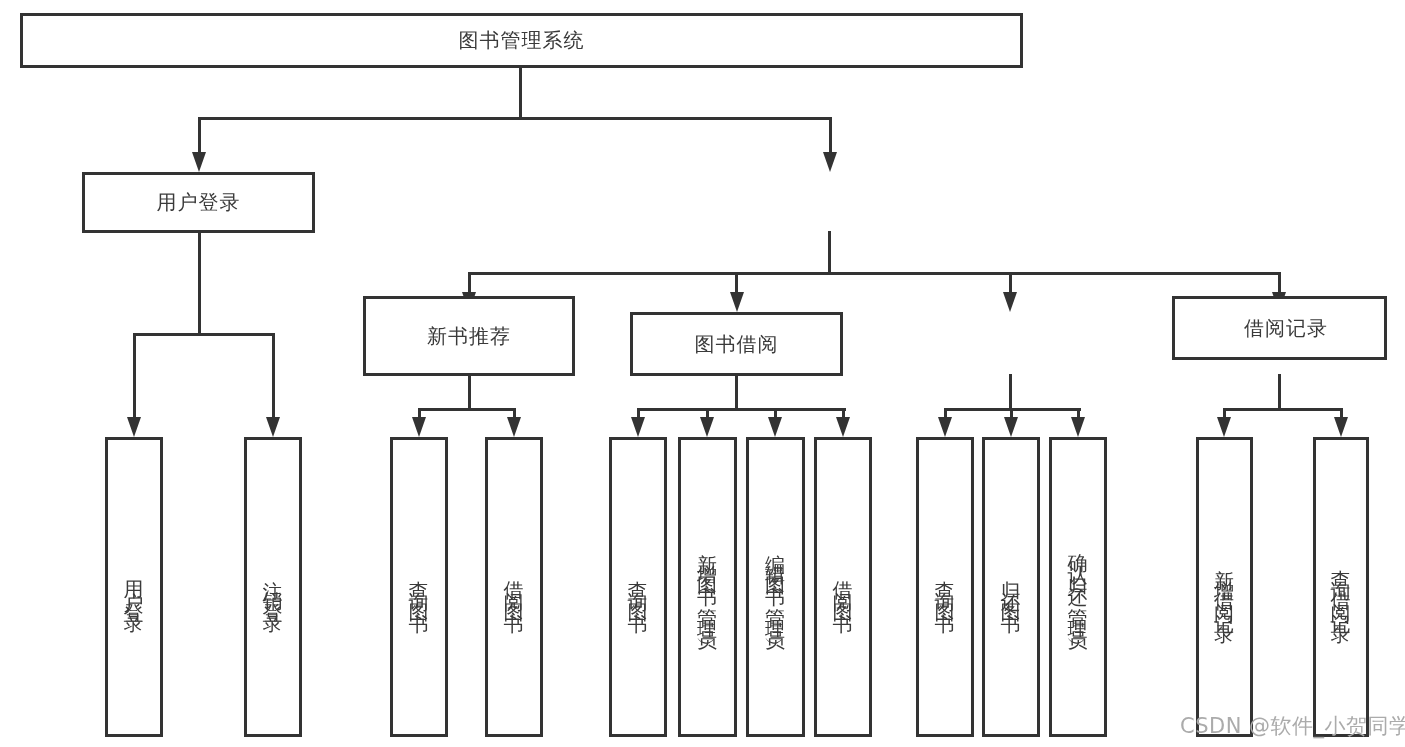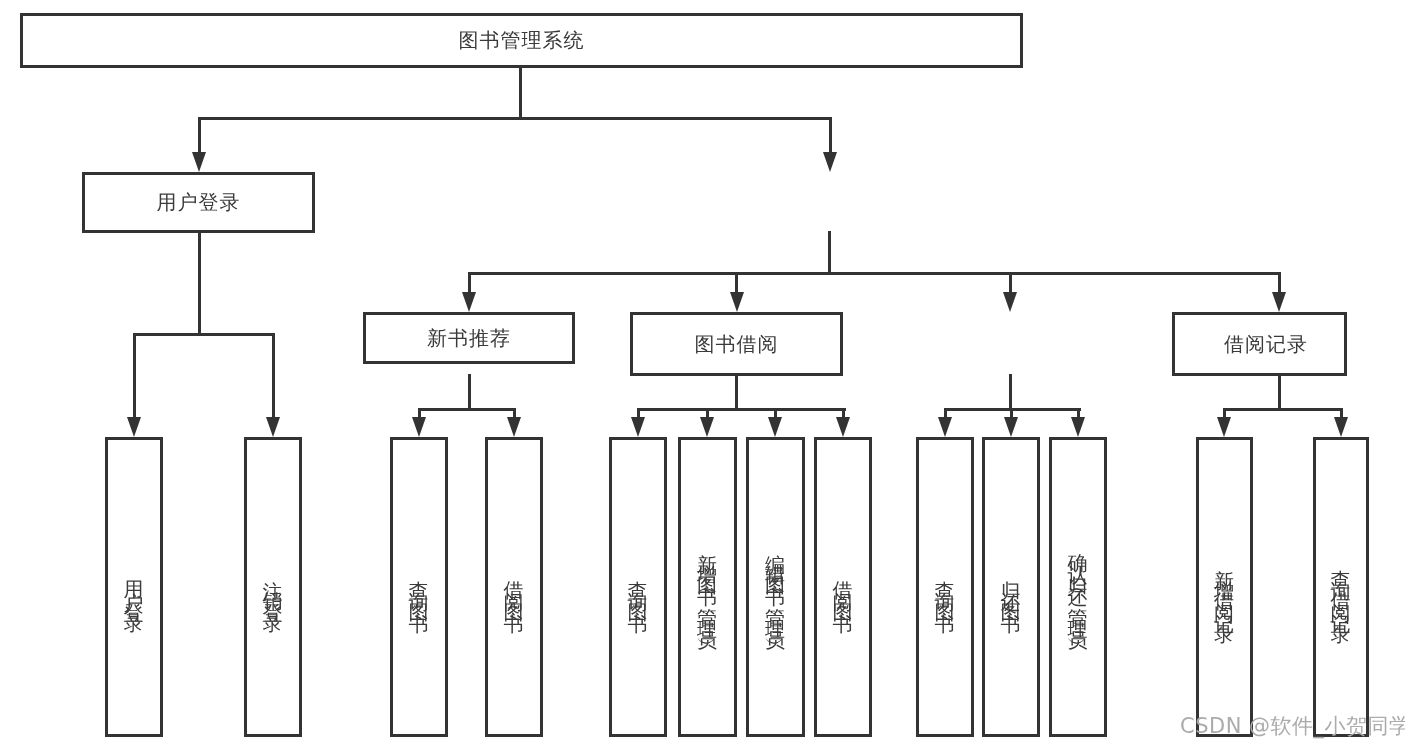--- a/index.html
+++ b/index.html
@@ -55,23 +55,23 @@
   <div class="hl" style="left:468px;top:272px;width:813px;height:3px;"></div>
   <div class="vl" style="left:468px;top:272px;width:3px;height:23px;"></div>
   <div class="arr" style="left:462px;top:292px;"></div>
   <div class="vl" style="left:735px;top:272px;width:3px;height:23px;"></div>
   <div class="arr" style="left:730px;top:292px;"></div>
   <div class="vl" style="left:1009px;top:272px;width:3px;height:23px;"></div>
   <div class="arr" style="left:1003px;top:292px;"></div>
   <div class="vl" style="left:1278px;top:272px;width:3px;height:23px;"></div>
   <div class="arr" style="left:1272px;top:292px;"></div>
 
-  <div class="box" style="left:363px;top:312px;width:212px;height:52px;">新书推荐</div>
+  <div class="box" style="left:363px;top:296px;width:212px;height:80px;">新书推荐</div>
   <div class="box" style="left:630px;top:312px;width:213px;height:64px;">图书借阅</div>
-  <div class="box" style="left:1172px;top:312px;width:175px;height:64px;padding-left:13px;">借阅记录</div>
+  <div class="box" style="left:1172px;top:296px;width:215px;height:64px;padding-left:13px;">借阅记录</div>
 
   <div class="vl" style="left:468px;top:374px;width:3px;height:37px;"></div>
   <div class="hl" style="left:418px;top:408px;width:98px;height:3px;"></div>
   <div class="vl" style="left:418px;top:408px;width:3px;height:12px;"></div>
   <div class="arr" style="left:412px;top:417px;"></div>
   <div class="vl" style="left:513px;top:408px;width:3px;height:12px;"></div>
   <div class="arr" style="left:507px;top:417px;"></div>
 
   <div class="vl" style="left:735px;top:374px;width:3px;height:37px;"></div>
   <div class="hl" style="left:637px;top:408px;width:209px;height:3px;"></div>

